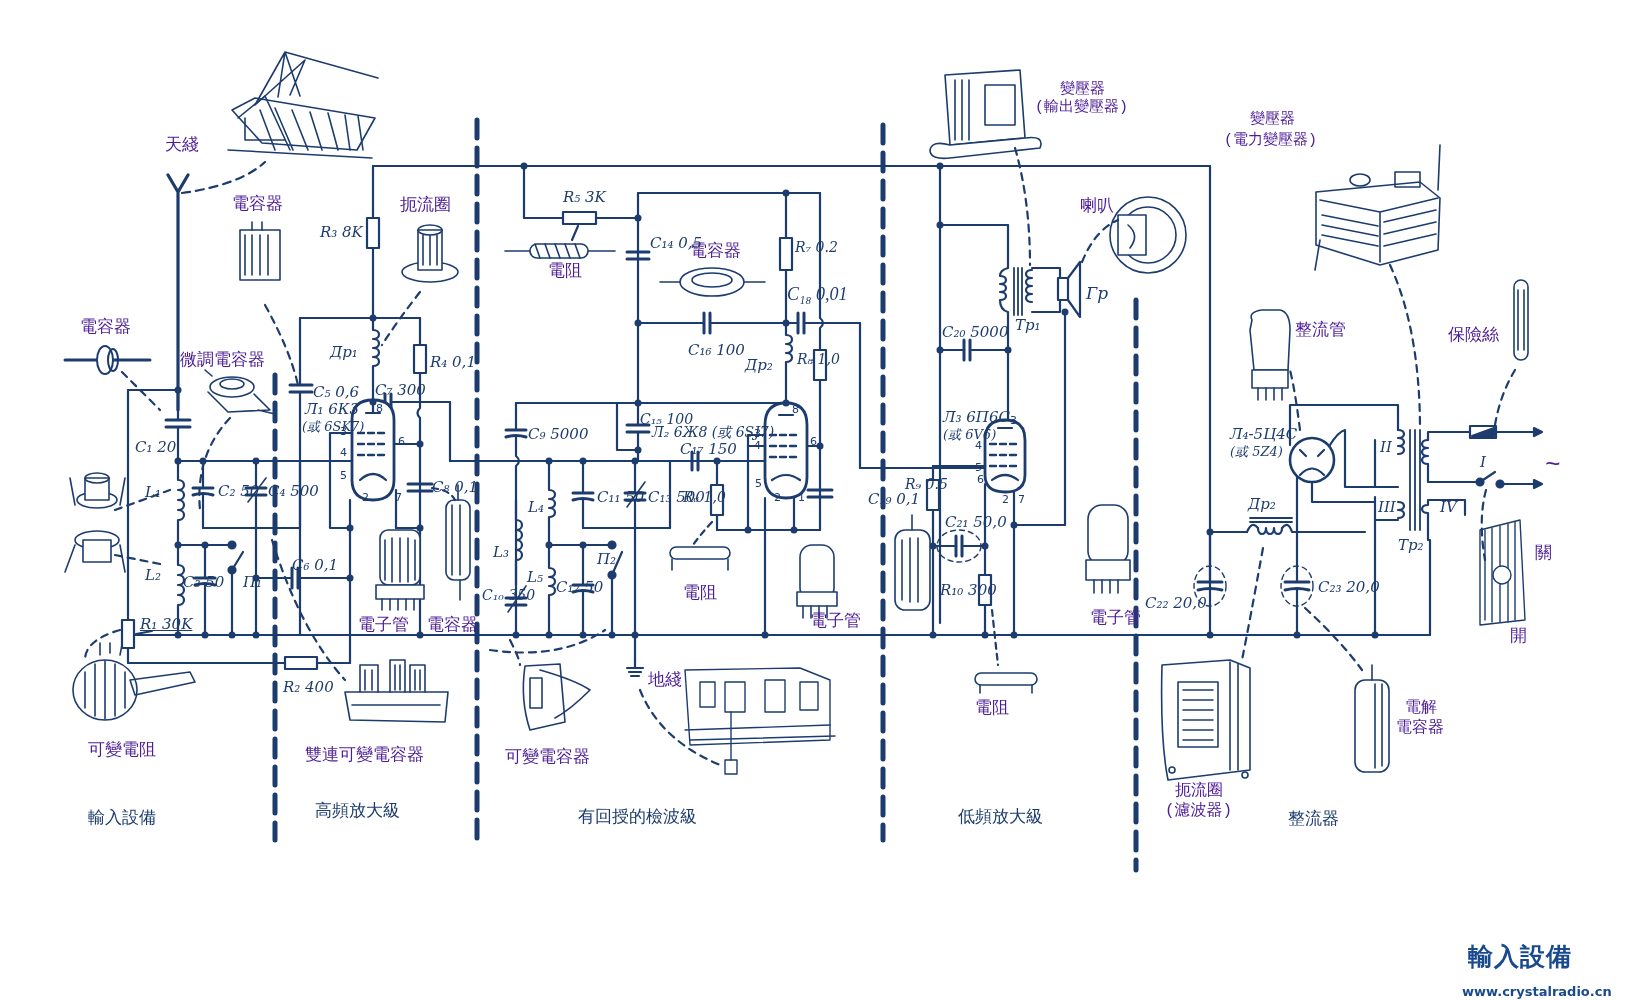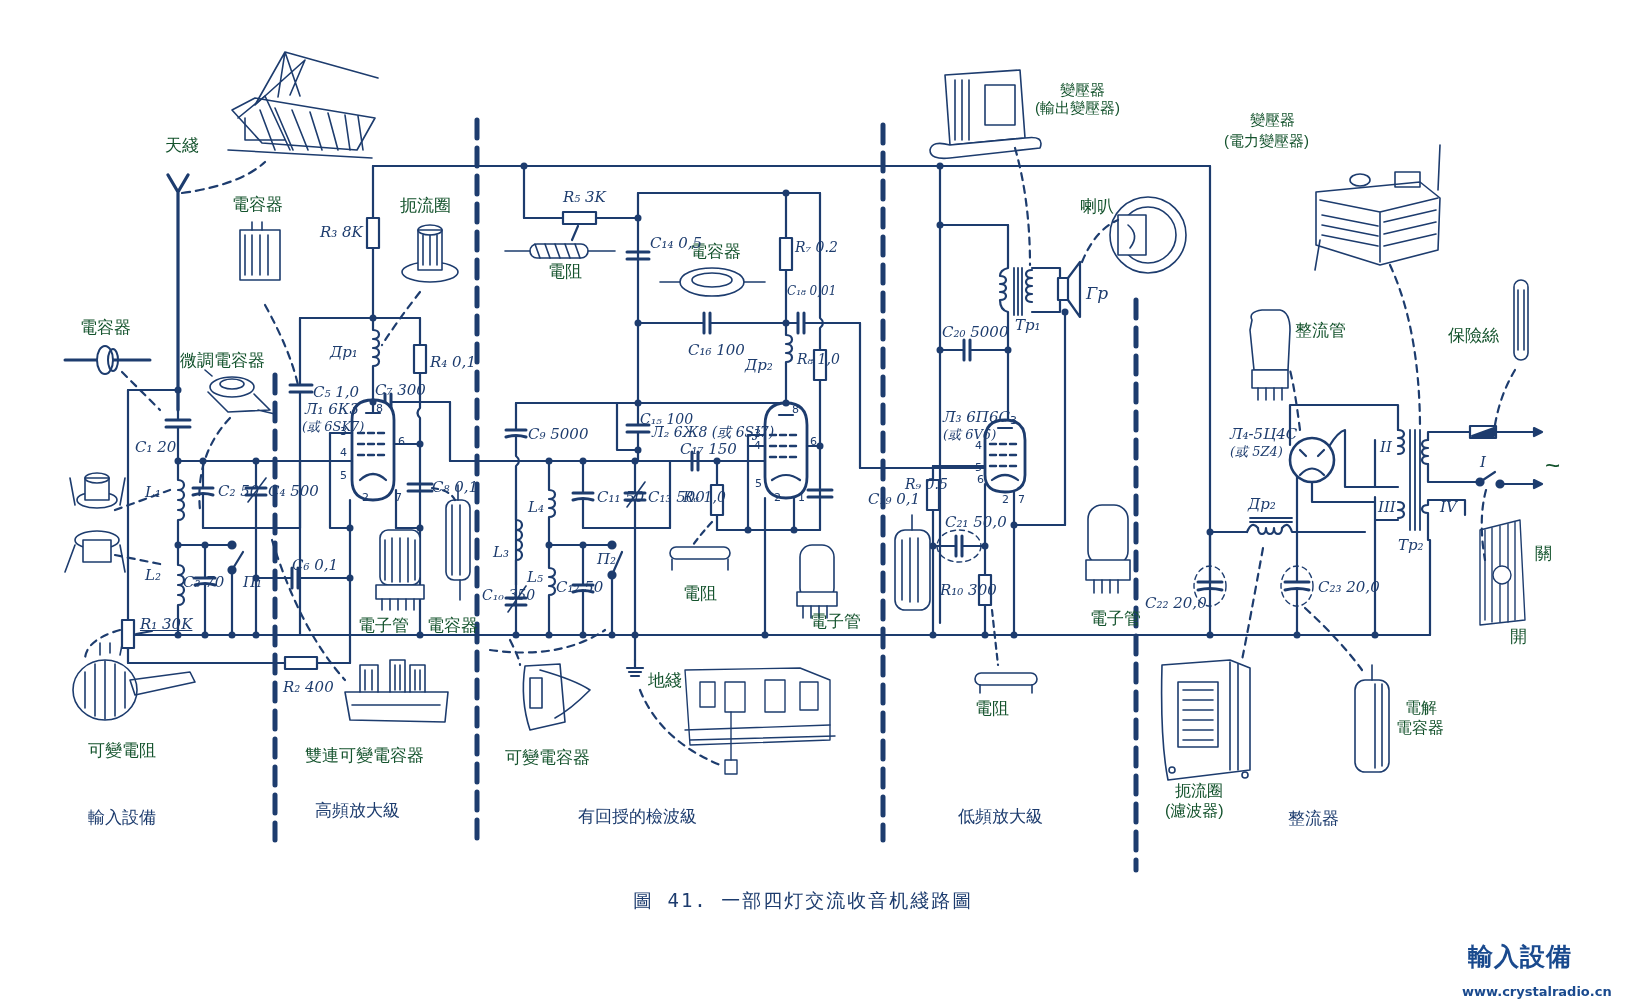--- a/index.html
+++ b/index.html
@@ -1,19 +1,19 @@
 <!DOCTYPE html>
 <html><head>
 <meta charset="utf-8">
 <style>
   html,body{margin:0;padding:0;background:#ffffff;}
   body{width:1638px;height:1000px;position:relative;overflow:hidden;font-family:"DejaVu Sans",sans-serif;color:#1d3c6e;}
   #stage{position:absolute;left:0;top:0;width:1638px;height:1000px;}
   svg#schematic{position:absolute;left:0;top:0;}
-  .lbl{position:absolute;font-family:Liberation Sans, sans-serif;font-size:17px;color:#14532d;white-space:nowrap;line-height:1;text-align:right;}
+  .lbl{position:absolute;font-family:Liberation Mono, monospace;font-size:17px;color:#4c1d95;white-space:nowrap;line-height:1;text-align:right;}
   .ref{position:absolute;font-family:"DejaVu Serif",serif;font-style:italic;font-size:15px;color:#1d3c6e;white-space:nowrap;line-height:1;}
   .pin{position:absolute;font-family:"DejaVu Sans",sans-serif;font-size:11px;color:#1d3c6e;line-height:1;}
   .section{position:absolute;font-size:17px;color:#1d3c6e;white-space:nowrap;}
   .caption{position:absolute;left:633px;top:888px;font-size:19px;letter-spacing:2px;color:#1d3c6e;font-family:"DejaVu Sans Mono",monospace;}
   .brand{position:absolute;left:1468px;top:940px;font-size:25px;font-weight:bold;color:#1a4a8e;font-family:"DejaVu Sans",sans-serif;letter-spacing:1px;}
   .brand-url{position:absolute;left:1462px;top:973px;font-size:13px;font-weight:bold;color:#1a4a8e;font-family:"DejaVu Sans",sans-serif;margin-top:11px;}
 </style>
 </head>
 <body>
 
@@ -648,36 +648,36 @@
 <div class="lbl" style="left:1175px;top:783px;font-size:16px;">扼流圈</div>
 <div class="lbl" style="left:1165px;top:803px;font-size:16px;">(濾波器)</div>
 <div class="lbl" style="left:1405px;top:700px;font-size:16px;">電解</div>
 <div class="lbl" style="left:1396px;top:720px;font-size:16px;">電容器</div>
 <div class="lbl" style="left:1535px;top:545px;">關</div>
 <div class="lbl" style="left:1510px;top:628px;">開</div>
 <div class="lbl" style="left:1545px;top:452px;font-size:26px;">~</div>
 
 <div class="ref" style="left:135px;top:440px;">C₁ 20</div>
 <div class="ref" style="left:218px;top:484px;">C₂ 50</div>
-<div class="ref" style="left:183px;top:575px;">C₃ 70</div>
+<div class="ref" style="left:183px;top:575px;">C₃ 50</div>
 <div class="ref" style="left:268px;top:484px;">C₄ 500</div>
-<div class="ref" style="left:313px;top:385px;">C₅ 1,0</div>
+<div class="ref" style="left:313px;top:385px;">C₅ 0,6</div>
 <div class="ref" style="left:292px;top:558px;">C₆ 0,1</div>
 <div class="ref" style="left:375px;top:383px;">C₇ 300</div>
 <div class="ref" style="left:432px;top:480px;">C₈ 0,1</div>
 <div class="ref" style="left:528px;top:427px;">C₉ 5000</div>
 <div class="ref" style="left:482px;top:588px;font-size:14px;">C₁₀ 350</div>
 <div class="ref" style="left:597px;top:490px;">C₁₁ 50</div>
 <div class="ref" style="left:556px;top:580px;">C₁₂ 50</div>
 <div class="ref" style="left:648px;top:490px;">C₁₃ 500</div>
 <div class="ref" style="left:650px;top:236px;">C₁₄ 0,5</div>
 <div class="ref" style="left:640px;top:412px;font-size:14px;">C₁₅ 100</div>
 <div class="ref" style="left:688px;top:343px;">C₁₆ 100</div>
 <div class="ref" style="left:680px;top:442px;">C₁₇ 150</div>
-<div class="ref" style="left:787px;top:285px;font-size:12px;">C₁₈ 0,01</div>
+<div class="ref" style="left:787px;top:285px;font-size:18px;font-family:Liberation Serif, serif;">C₁₈ 0,01</div>
 <div class="ref" style="left:832px;top:492px;margin-left:36px;">C₁₉ 0,1</div>
 <div class="ref" style="left:942px;top:325px;">C₂₀ 5000</div>
 <div class="ref" style="left:945px;top:515px;">C₂₁ 50,0</div>
 <div class="ref" style="left:1145px;top:580px;margin-top:16px;">C₂₂ 20,0</div>
 <div class="ref" style="left:1318px;top:580px;">C₂₃ 20,0</div>
 <div class="ref" style="left:140px;top:617px;text-decoration:underline;">R₁ 30K</div>
 <div class="ref" style="left:283px;top:680px;">R₂ 400</div>
 <div class="ref" style="left:320px;top:225px;">R₃ 8K</div>
 <div class="ref" style="left:430px;top:355px;">R₄ 0,1</div>
 <div class="ref" style="left:563px;top:190px;">R₅ 3K</div>
@@ -731,18 +731,17 @@
 <div class="pin" style="left:977px;top:474px;">6</div>
 <div class="pin" style="left:1002px;top:494px;">2</div>
 <div class="pin" style="left:1018px;top:494px;">7</div>
 
 <div class="section" style="left:88px;top:806px;">輸入設備</div>
 <div class="section" style="left:315px;top:799px;">高頻放大級</div>
 <div class="section" style="left:578px;top:805px;">有回授的檢波級</div>
 <div class="section" style="left:958px;top:805px;">低頻放大級</div>
 <div class="section" style="left:1288px;top:807px;">整流器</div>
 
-<div class="caption">圖 41.  一部四灯交流收音机綫路圖</div>
 
 <div class="brand">輸入設備</div>
 <div class="brand-url">www.crystalradio.cn</div>
 
 </div>
 
 </body></html>

